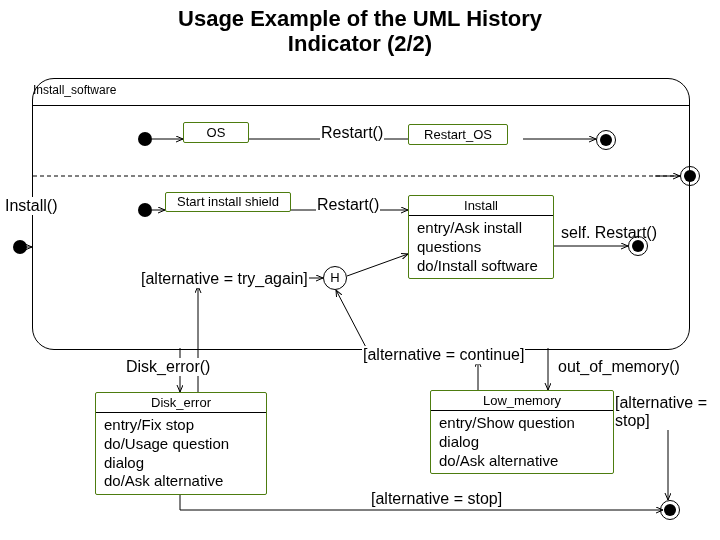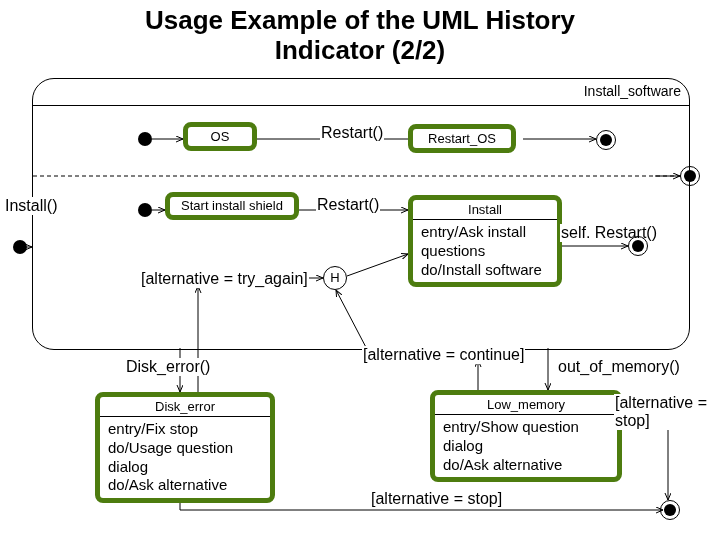--- a/index.html
+++ b/index.html
@@ -1,21 +1,21 @@
 <!DOCTYPE html>
 <html><head>
 <meta charset="utf-8">
 <style>
   body{margin:0;font-family:Arial,Helvetica,sans-serif;background:#fff;color:#000;width:720px;height:540px;position:relative}
-  .title{font-size:26px;font-weight:bold;text-align:center;padding-top:6px;line-height:1.15}
+  .title{font-size:22px;font-weight:bold;text-align:center;padding-top:6px;line-height:1.15}
   .title .u{}
   .outer{position:absolute;left:32px;top:78px;width:656px;height:270px;border:1px solid #000;border-radius:22px}
-  .outer-title{position:absolute;left:0;right:8px;top:4px;text-align:right;font-size:14px}
+  .outer-title{position:absolute;left:0;right:16px;top:4px;text-align:left;font-size:12px}
   .outer-divider{position:absolute;left:0;right:0;top:26px;border-top:1px solid #000}
-  .state{position:absolute;border:5px solid #4d7c0f;border-radius:8px;font-size:13px;background:#fff}
+  .state{position:absolute;border:1px solid #4d7c0f;border-radius:2px;font-size:13px;background:#fff}
   .state .st-title{text-align:center;padding:2px 6px}
   .state .st-div{border-top:1px solid #000}
   .state .st-body{font-size:15px;padding:3px 8px;line-height:1.25}
   .dot{position:absolute;width:14px;height:14px;background:#000;border-radius:50%}
   .ring{position:absolute;width:18px;height:18px;border:1px solid #000;border-radius:50%}
   .ring::after{content:"";position:absolute;left:3px;top:3px;width:12px;height:12px;background:#000;border-radius:50%}
   .history{position:absolute;width:22px;height:22px;border:1px solid #000;border-radius:50%;text-align:center;font-size:13px;line-height:22px;background:#fff}
   .lbl{position:absolute;font-size:16px;background:#fff;padding:0 1px}
   svg.arrows{position:absolute;left:0;top:0;width:720px;height:540px;pointer-events:none}
   .dash{stroke-dasharray:4 3}

